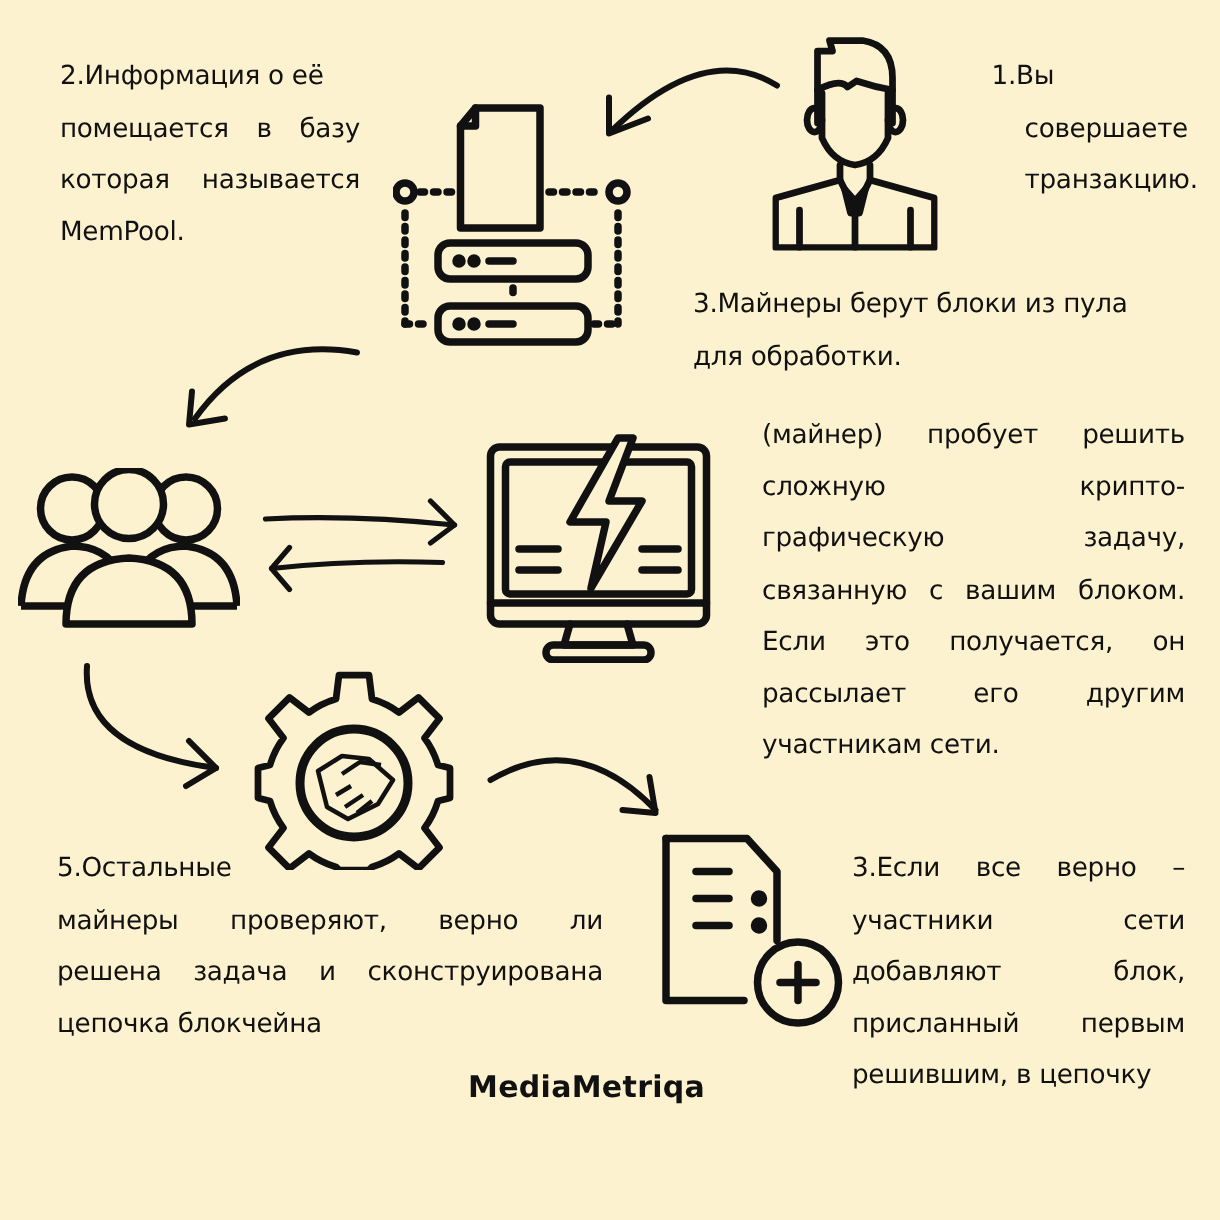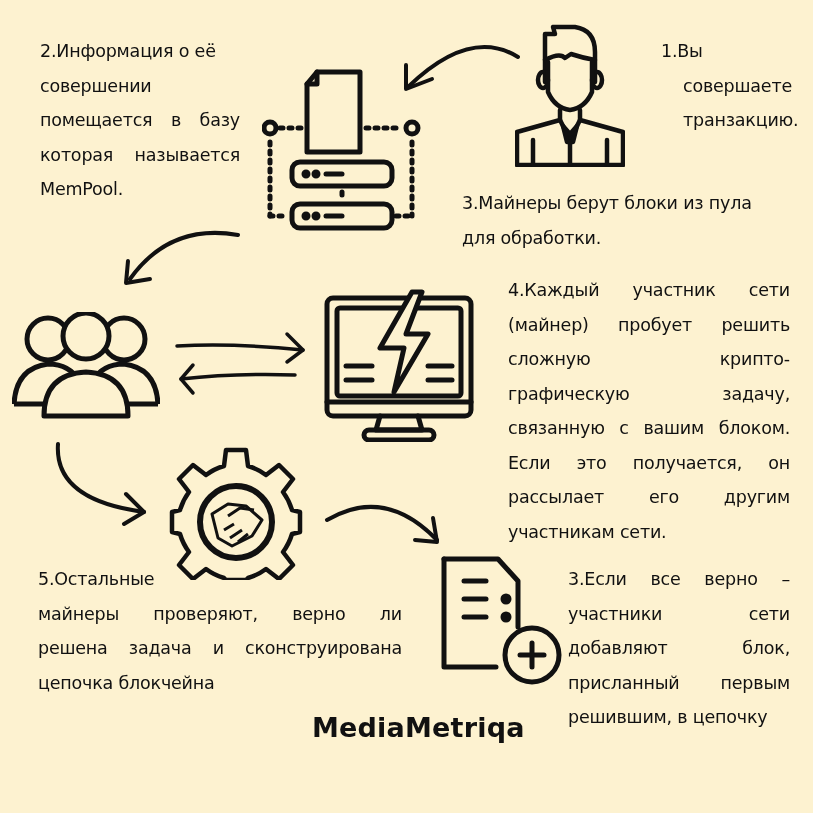--- a/index.html
+++ b/index.html
@@ -21,48 +21,46 @@
     .txt p { margin: 0; }
     .ico { position: absolute; }
     .ico svg { display: block; width: 100%; height: 100%; }
     .arrow { position: absolute; }
     .arrow svg { display: block; width: 100%; height: 100%; overflow: visible; }
     .brand {
       position: absolute;
       left: 312px; top: 712px;
       font-family: "DejaVu Sans", sans-serif;
       font-weight: bold;
-      font-size: 27px;
+      font-size: 20px;
       letter-spacing: 0.2px;
     }
   </style>
 </head>
 <body>
 
 <div class="txt" style="left:661px; top:34px; width:170px; text-align:center;">
   <p><span>1.</span><span>Вы</span></p>
   <p style="padding-left:22px">совершаете</p>
   <p style="padding-left:22px">транзакцию.</p>
 </div>
 
 <div class="txt" style="left:40px; top:34px; width:200px;">
   <p>2.Информация о её</p>
-  <p>совершении</p>
   <p style="text-align-last:justify">помещается в базу</p>
   <p style="text-align-last:justify">которая называется</p>
   <p>MemPool.</p>
 </div>
 
 <div class="txt" style="left:462px; top:186px; width:330px;">
   <p>3.Майнеры берут блоки из пула</p>
   <p>для обработки.</p>
 </div>
 
 <div class="txt" style="left:508px; top:273px; width:282px;">
-  <p style="text-align-last:justify">4.Каждый участник сети</p>
   <p style="text-align-last:justify">(майнер) пробует решить</p>
   <p style="text-align-last:justify">сложную крипто-</p>
   <p style="text-align-last:justify">графическую задачу,</p>
   <p style="text-align-last:justify">связанную с вашим блоком.</p>
   <p style="text-align-last:justify">Если это получается, он</p>
   <p style="text-align-last:justify">рассылает его другим</p>
   <p>участникам сети.</p>
 </div>
 
 <div class="txt" style="left:38px; top:562px; width:364px;">

